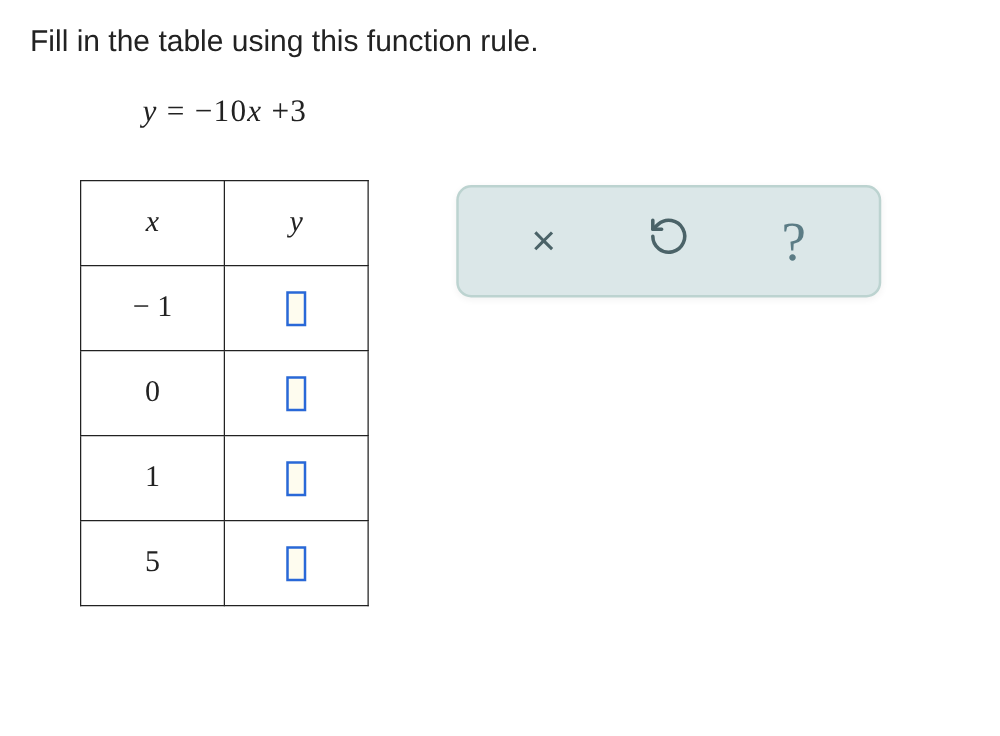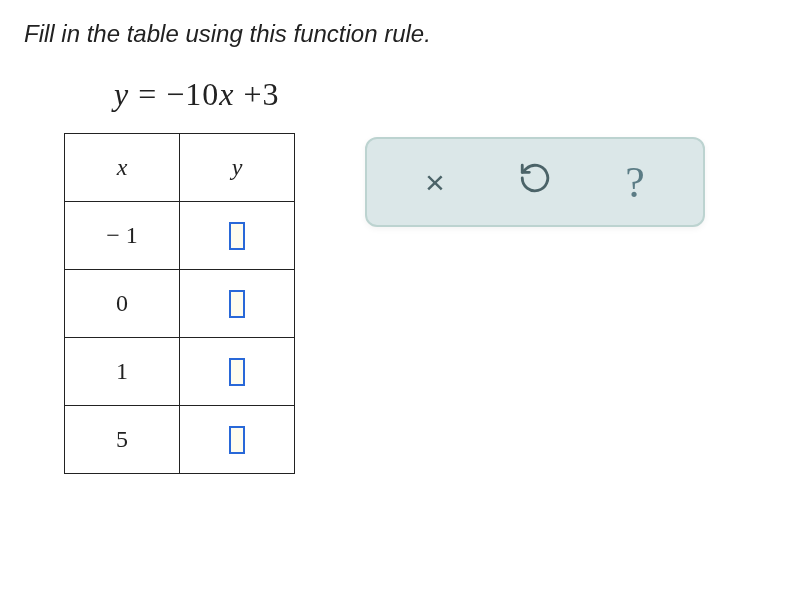--- a/index.html
+++ b/index.html
@@ -9,28 +9,27 @@
     font-family: Verdana, Geneva, sans-serif;
     background: #fff;
     color: #222;
     width: 800px;
     height: 589px;
   }
   .instruction {
     font-size: 24px;
     margin-bottom: 28px;
     color: #222;
-    font-style: italic;
   }
   .equation {
     font-family: "Times New Roman", Times, serif;
     font-style: italic;
-    font-size: 32px;
+    font-size: 25px;
     margin-left: 90px;
-    margin-bottom: 20px;
+    margin-bottom: 40px;
     letter-spacing: 1px;
   }
   .equation .op {
     font-style: normal;
   }
   .content-row {
     display: flex;
     align-items: flex-start;
     gap: 70px;
     margin-left: 40px;

